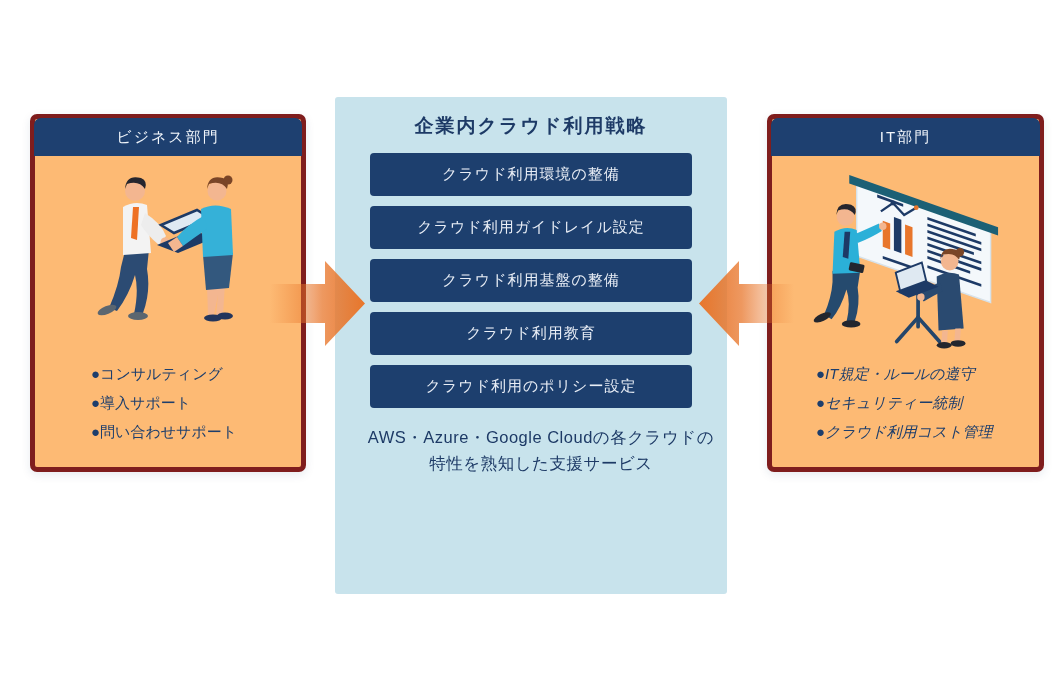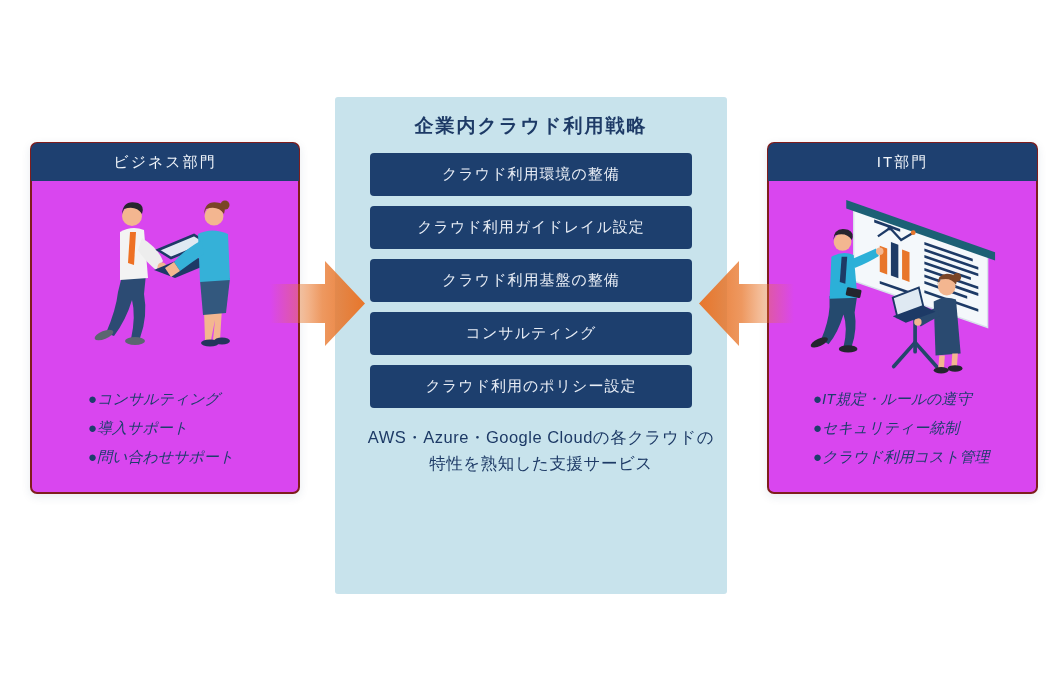--- a/index.html
+++ b/index.html
@@ -1,29 +1,29 @@
 <!DOCTYPE html>
 <html lang="ja"><head>
 <meta charset="utf-8">
 <style>
   html,body{margin:0;padding:0;background:#ffffff;}
   body{font-family:"Liberation Sans","DejaVu Sans",sans-serif;}
   .canvas{position:relative;width:1064px;height:676px;background:#ffffff;overflow:hidden;}
 
   
-  .side-card{position:absolute;top:142px;width:266px;height:348px;background:#d946ef;
-    border:2px solid #7f1d1d;border-radius:7px;box-shadow:0 3px 10px rgba(30,60,100,.10);}
+  .side-card{position:absolute;top:114px;width:266px;height:348px;background:#fdba74;
+    border:5px solid #7f1d1d;border-radius:7px;box-shadow:0 3px 10px rgba(30,60,100,.10);}
   .side-card.left{left:30px;}
   .side-card.right{left:767px;width:267px;}
   .side-card .card-header{position:absolute;top:-1px;left:-1px;right:-1px;height:38px;
     background:#1e4070;border-radius:7px 7px 0 0;display:flex;align-items:center;justify-content:center;
     color:#f2f6fb;font-size:15px;letter-spacing:2px;}
   .illust{position:absolute;top:44px;left:50%;transform:translateX(-50%);}
   .bullets{position:absolute;top:240px;left:0;right:0;margin:0;padding:0;list-style:none;}
-  .side-card.left .bullets{padding-left:56px;font-style:italic;}
+  .side-card.left .bullets{padding-left:56px;}
   .side-card.right .bullets{padding-left:44px;font-style:italic;}
   .bullets li{color:#1d3e6c;font-size:15px;line-height:29px;white-space:nowrap;}
 
   
   .center-panel{position:absolute;left:335px;top:97px;width:392px;height:497px;
     background:#c8e3ec;border-radius:3px;}
   .center-panel .panel-header{height:38px;background:#1e4070;border-radius:3px 3px 0 0;
     display:flex;align-items:center;justify-content:center;color:#eef3fa;font-size:16px;}
   .panel-title{margin:16px 0 14px 0;text-align:center;color:#1d3a66;font-size:19px;letter-spacing:2px;}
   .item-list{padding:0 35px;}
@@ -92,21 +92,21 @@
   </svg>
 
   <section class="center-panel">
 
     <h2 class="panel-title">企業内クラウド利用戦略</h2>
 
     <div class="item-list">
       <div class="item-box">クラウド利用環境の整備</div>
       <div class="item-box">クラウド利用ガイドレイル設定</div>
       <div class="item-box">クラウド利用基盤の整備</div>
-      <div class="item-box">コンサルティング</div>
+      <div class="item-box">クラウド利用教育</div>
       <div class="item-box">クラウド利用のポリシー設定</div>
     </div>
 
     <p class="panel-note">
       <span>AWS・Azure・Google Cloudの各クラウドの</span><br>
       <span>特性を熟知した支援サービス</span>
     </p>
   </section>
 
   <svg class="arrow right-arrow" viewBox="0 0 95 85">

